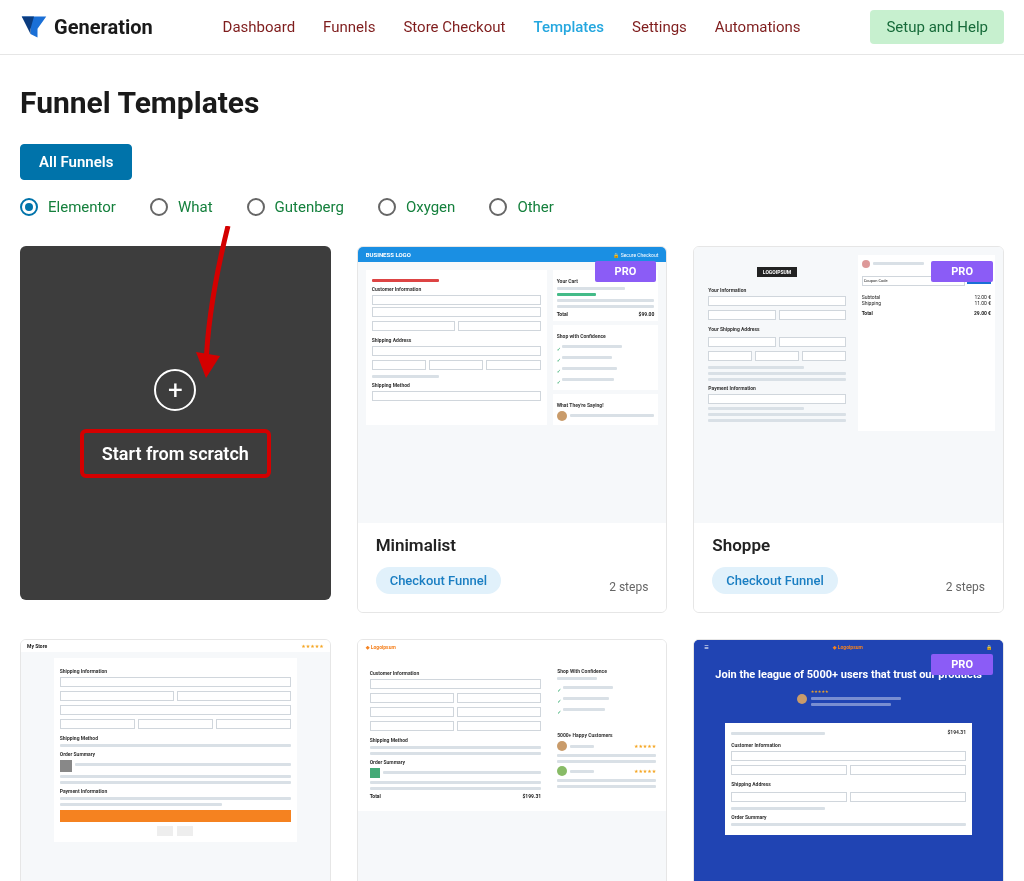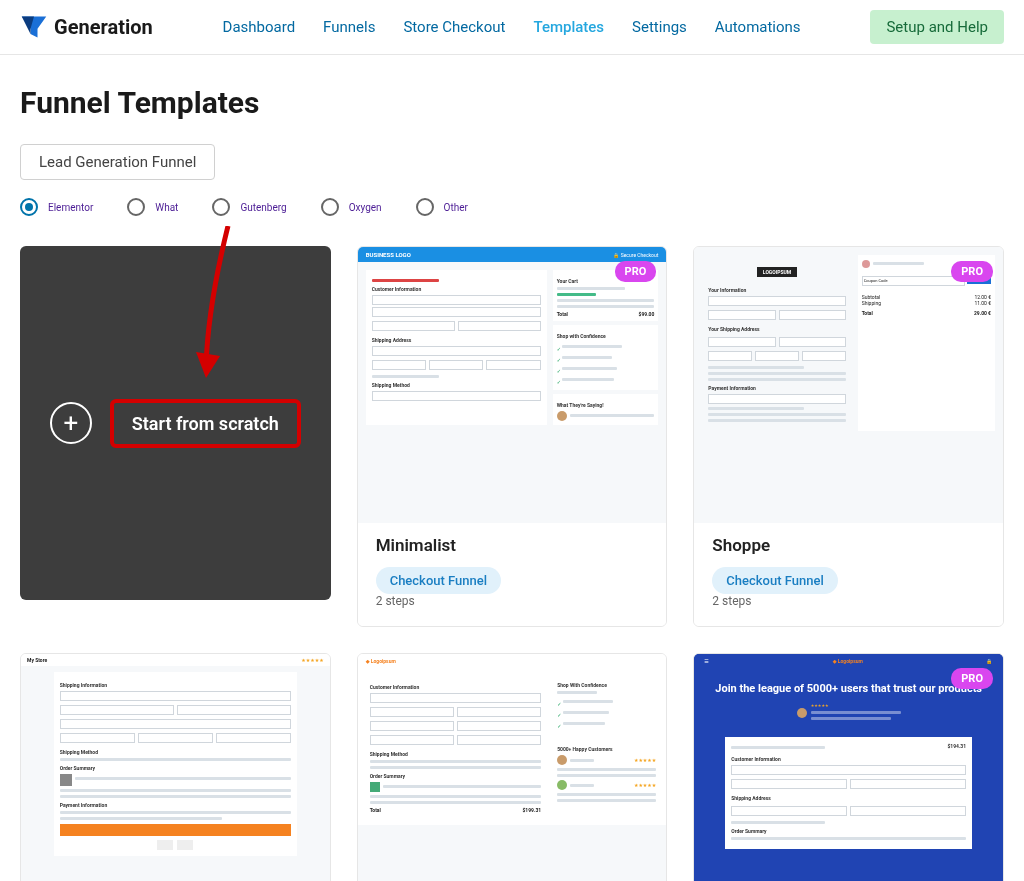--- a/index.html
+++ b/index.html
@@ -29,21 +29,21 @@
   .logo-mark {
     width: 28px;
     height: 28px;
   }
   .nav {
     display: flex;
     gap: 28px;
   }
   .nav-item {
     font-size: 15px;
-    color: #0369a1;
+    color: #7f1d1d;
     cursor: pointer;
   }
   .nav-item.active { color: #25a7df; font-weight: 500; }
   .setup-btn {
     background: #c7f0cf;
     color: #176b3a;
     padding: 8px 16px;
     border-radius: 4px;
     font-size: 15px;
     cursor: pointer;
@@ -84,23 +84,23 @@
   .radios {
     display: flex;
     gap: 34px;
     align-items: center;
     margin-bottom: 30px;
   }
   .radio {
     display: flex;
     align-items: center;
     gap: 10px;
-    font-size: 10px;
+    font-size: 15px;
     cursor: pointer;
-    color: #4c1d95;
+    color: #15803d;
   }
   .radio-circle {
     width: 18px;
     height: 18px;
     border: 2px solid #666;
     border-radius: 50%;
     position: relative;
   }
   .radio.active .radio-circle {
     border-color: #0073aa;
@@ -128,21 +128,21 @@
     overflow: hidden;
     background: #fff;
   }
 
   
   .scratch {
     background: #3d3d3d;
     border-radius: 6px;
     height: 354px;
     display: flex;
-    flex-direction: row;
+    flex-direction: column;
     align-items: center;
     justify-content: center;
     gap: 18px;
     position: relative;
   }
   .plus-circle {
     width: 42px;
     height: 42px;
     border: 2px solid #fff;
     border-radius: 50%;
@@ -175,26 +175,26 @@
     font-size: 5px;
     background: #f6f8fa;
   }
   .preview .topbar { background: #1a8fe3; color: #fff; padding: 4px 8px; display: flex; justify-content: space-between; align-items: center; }
   .preview .bl { font-weight: 700; font-size: 6px; }
   .preview .secure { font-size: 5px; }
   .preview .pro-badge {
     position: absolute;
     right: 10px;
     top: 14px;
-    background: #d946ef;
+    background: #8b5cf6;
     color: #fff;
     font-size: 11px;
     font-weight: 700;
-    padding: 4px 10px;
-    border-radius: 10px;
+    padding: 4px 20px;
+    border-radius: 2px;
     z-index: 5;
   }
   .preview .body {
     display: flex;
     gap: 6px;
     padding: 8px;
     background: #f6f8fa;
   }
   .preview .col-l { flex: 1.6; background: #fff; padding: 6px; }
   .preview .col-r { flex: 1; display: flex; flex-direction: column; gap: 4px; }
@@ -241,23 +241,22 @@
     background: #fff;
   }
   .card-title {
     font-size: 17px;
     font-weight: 600;
     color: #222;
     margin-bottom: 12px;
   }
   .card-bottom {
     display: flex;
-    align-items: flex-start;
+    align-items: flex-end;
     justify-content: space-between;
-    flex-direction: column;
   }
   .pill {
     background: #e1f1fb;
     color: #1a7ec2;
     font-size: 13px;
     padding: 6px 14px;
     border-radius: 14px;
     font-weight: 500;
   }
   .steps {
@@ -287,21 +286,21 @@
     <span class="nav-item">Automations</span>
   </div>
 
   <div class="setup-btn">Setup and Help</div>
 </div>
 
 <div class="main">
   <h1 class="page-title">Funnel Templates</h1>
 
   <div class="tabs">
-    <div class="tab">Lead Generation Funnel</div>
+    <div class="tab active">All Funnels</div>
   </div>
 
   <div class="radios">
     <label class="radio active">
       <span class="radio-circle"></span>
       <span>Elementor</span>
     </label>
     <label class="radio">
       <span class="radio-circle"></span>
       <span>What</span>

